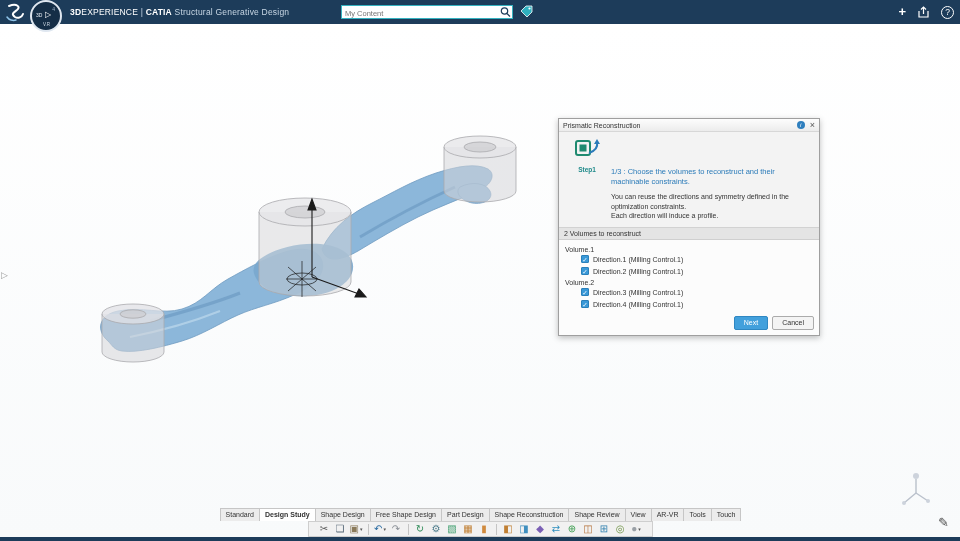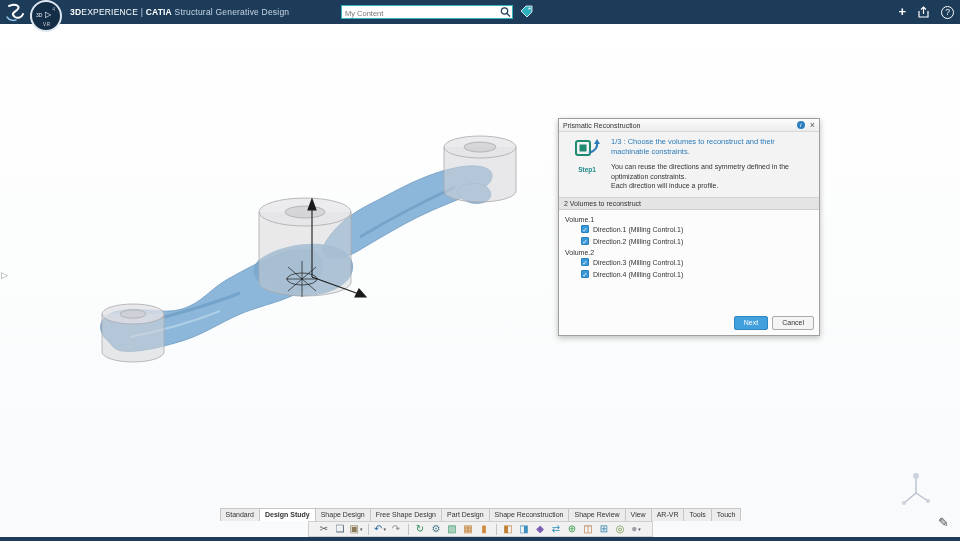--- a/index.html
+++ b/index.html
@@ -48,21 +48,21 @@
   .dlg-title { height:13px; background:linear-gradient(#fdfdfd,#ececec);
     border-bottom:1px solid #d7d7d7; display:flex; align-items:center; padding:0 4px; }
   .dlg-title-text { flex:1; font-size:7px; color:#333; }
   .dlg-info { width:8px; height:8px; border-radius:50%; background:#2f7fbe; color:#fff;
     font-size:6px; text-align:center; line-height:8px; font-style:italic; margin-right:5px; }
   .dlg-close { font-size:9px; color:#555; line-height:9px; }
   .dlg-step { display:flex; background:#f3f3f3; padding:5px 6px 6px 6px; }
   .step-left { width:44px; text-align:center; }
   .step-label { display:block; font-size:6.5px; color:#1f8a8a; font-weight:bold; margin-top:1px; }
   .step-right { flex:1; padding-left:2px; }
-  .step-text { color:#2b7bb9; font-size:7.5px; line-height:1.35; }
+  .step-text { color:#2b7bb9; font-size:7.5px; line-height:1.35;margin-top:30px; }
   .step-body { color:#333; font-size:7px; line-height:1.35; margin-top:5px; }
   .step-body2 { color:#333; font-size:7px; line-height:1.35; }
   .dlg-section { background:#e4e4e4; border-top:1px solid #d2d2d2; border-bottom:1px solid #cfcfcf;
     padding:2px 5px; font-size:7px; color:#333; }
   .dlg-list { flex:1; background:#fcfcfc; padding:4px 6px; overflow:hidden; }
   .vol-name { font-size:7px; color:#333; margin:2px 0 2px 0; }
   .dir-row { display:flex; align-items:center; gap:4px; margin:0 0 3px 16px; height:9px; }
   .cb { width:8px; height:8px; background:#3a99d8; border:1px solid #2a80ba; border-radius:1px;
     color:#fff; font-size:6.5px; line-height:7px; text-align:center; flex:0 0 8px; }
   .dir-label { font-size:7px; color:#333; }

